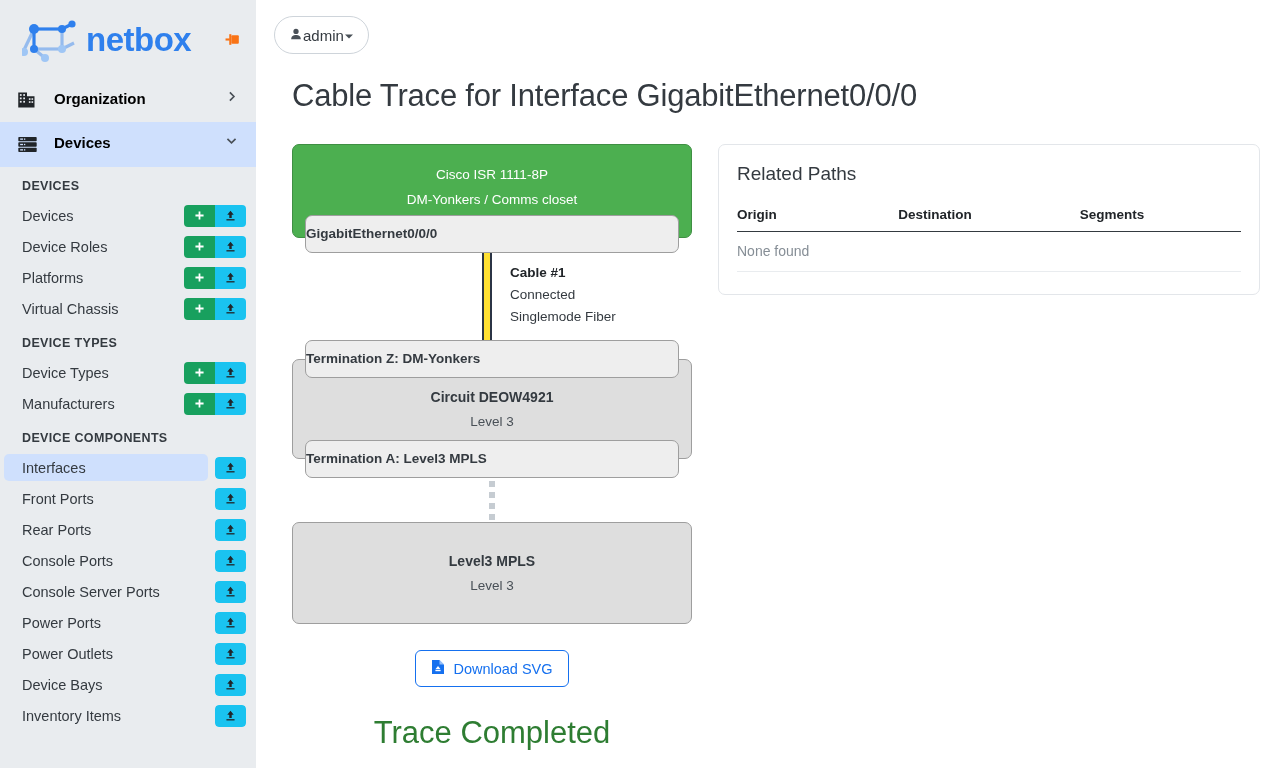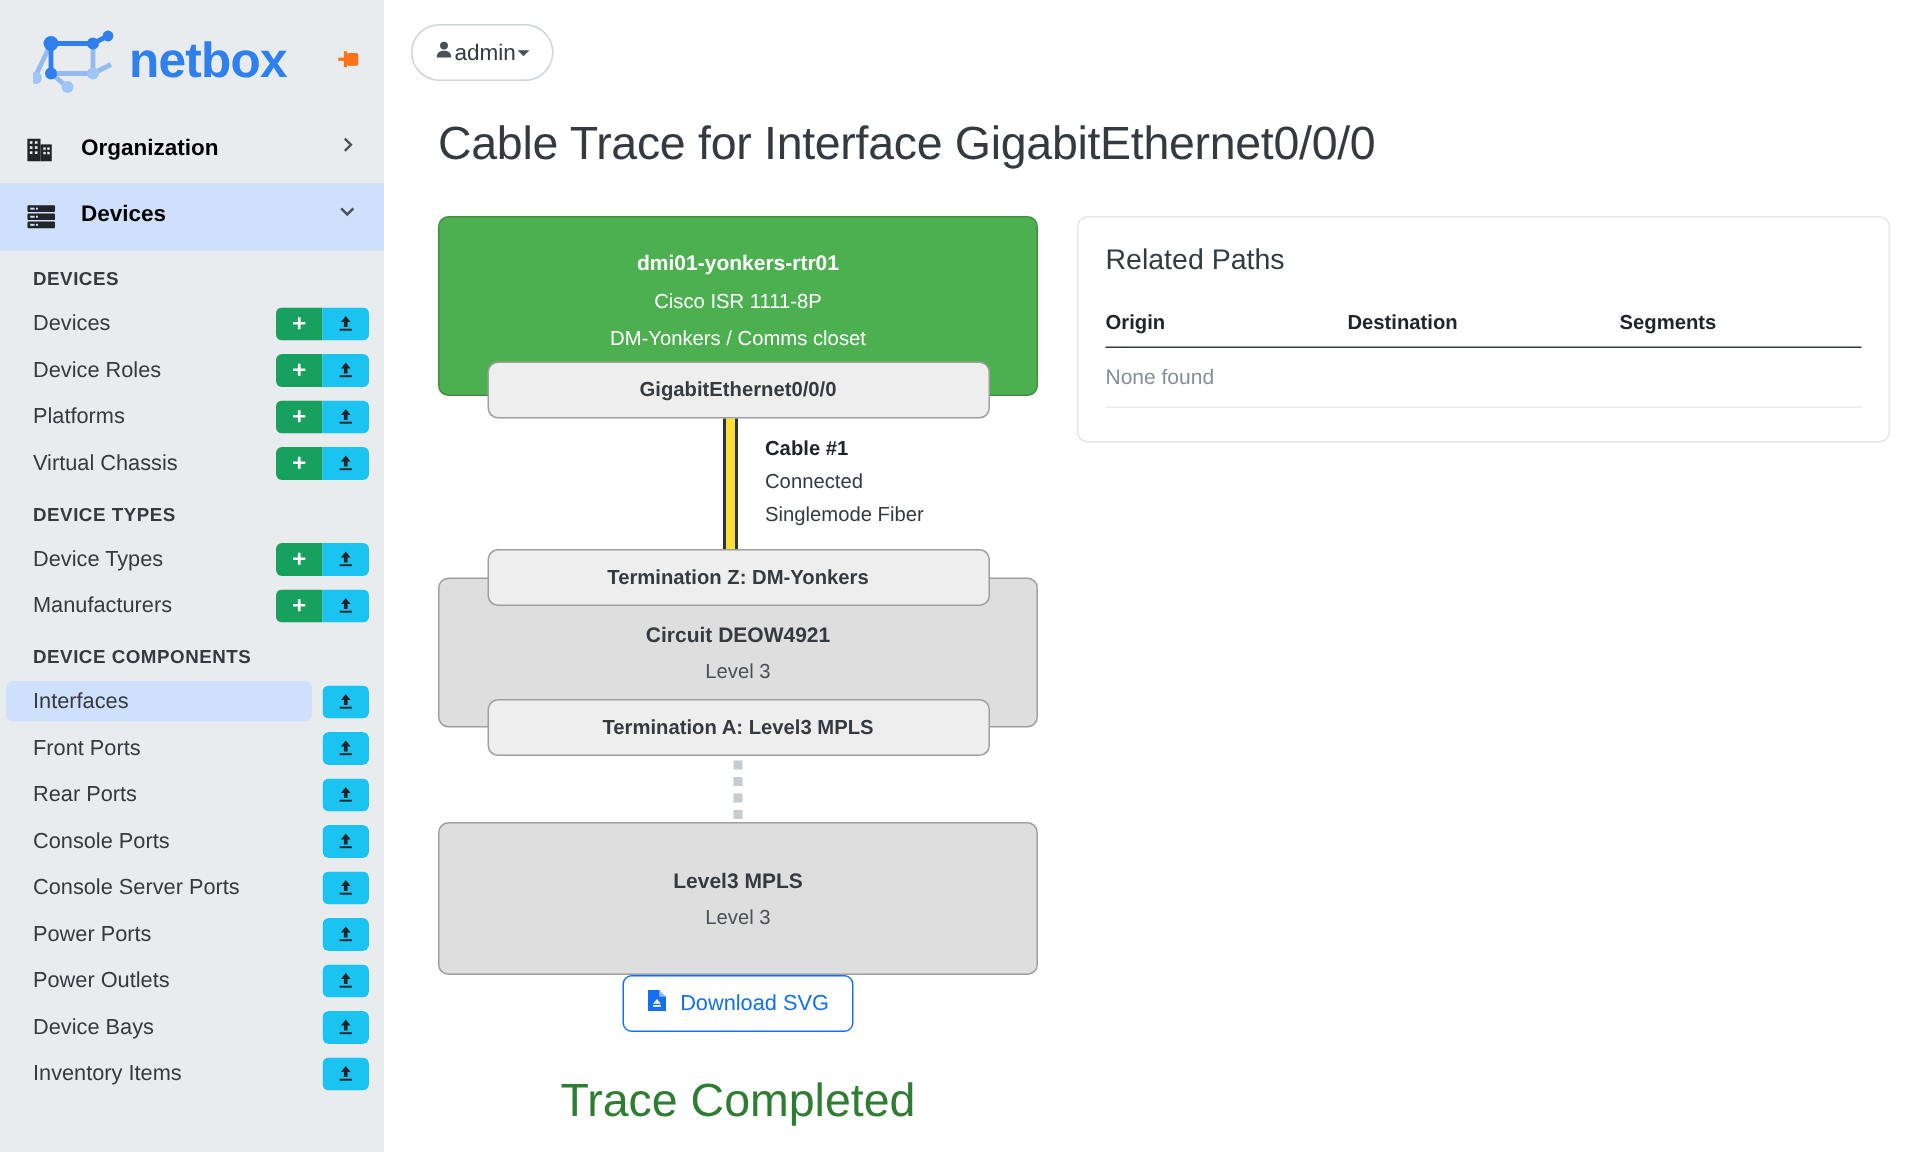--- a/index.html
+++ b/index.html
@@ -123,23 +123,23 @@
     background: #4caf50; border: 1px solid #3f8f43; border-radius: 7px;
     color: #fff; text-align: center; padding: 22px 10px 30px;
     position: relative; z-index: 1;
   }
   .node-device .n1 { font-size: 14px; font-weight: 700; margin-bottom: 10px; }
   .node-device .n2 { font-size: 13.5px; margin-bottom: 10px; }
   .node-device .n3 { font-size: 13.5px; }
 
   .term-box {
     background: #eeeeee; border: 1px solid #9e9e9e; border-radius: 7px;
-    text-align: center; font-size: 13.5px; font-weight: 700; color: #343a40;
+    text-align: left; font-size: 13.5px; font-weight: 700; color: #343a40;
     height: 38px; line-height: 36px;
-    width: 335px; margin: -23px auto 0; position: relative; z-index: 3;
+    width: 374px; margin: -23px auto 0; position: relative; z-index: 3;
   }
 
   .cable-row { position: relative; height: 110px; }
   .cable-line {
     position: absolute; left: 190px; top: 0; width: 10px; height: 110px;
     background: #ffe033; border-left: 2px solid #2b3445; border-right: 2px solid #2b3445;
   }
   .cable-info { position: absolute; left: 218px; top: 12px; }
   .cable-info .c1 { font-size: 13.5px; font-weight: 700; color: #212529; margin-bottom: 7px; }
   .cable-info .c2, .cable-info .c3 { font-size: 13.5px; color: #343a40; margin-bottom: 7px; }
@@ -156,21 +156,21 @@
           align-items: center; justify-content: center; gap: 5px; }
   .dots span { width: 6px; height: 6px; background: #c6ccd2; display: block; }
 
   .net-box {
     background: #dedede; border: 1px solid #9e9e9e; border-radius: 7px;
     text-align: center; padding: 30px 10px;
   }
   .net-box .c1 { font-size: 14px; font-weight: 700; color: #343a40; margin-bottom: 9px; }
   .net-box .c2 { font-size: 13.5px; color: #495057; }
 
-  .dl-wrap { text-align: center; }
+  .dl-wrap { text-align: center; padding-top: 26px; }
   .dl-btn {
     display: inline-flex; align-items: center; gap: 8px;
     border: 1px solid #1570ef; border-radius: 6px; background: #fff;
     color: #1570ef; font-size: 14.5px; padding: 8px 15px; cursor: pointer;
     font-family: "Liberation Sans", sans-serif;
   }
   .trace-done {
     text-align: center; font-size: 31px; color: #2e7d32;
     padding-top: 28px; font-weight: 400;
   }
@@ -518,21 +518,20 @@
       </div>
     </div>
 
     <h1 class="page-title">Cable Trace for Interface GigabitEthernet0/0/0</h1>
 
     <div class="content">
 
       <div class="trace">
 
         <div class="node-device">
-          <div class="n1">dmi01-yonkers-rtr01</div>
           <div class="n2">Cisco ISR 1111-8P</div>
           <div class="n3">DM-Yonkers / Comms closet</div>
         </div>
 
         <div class="term-box">GigabitEthernet0/0/0</div>
 
         <div class="cable-row">
           <div class="cable-line"></div>
           <div class="cable-info">
             <div class="c1">Cable #1</div>

